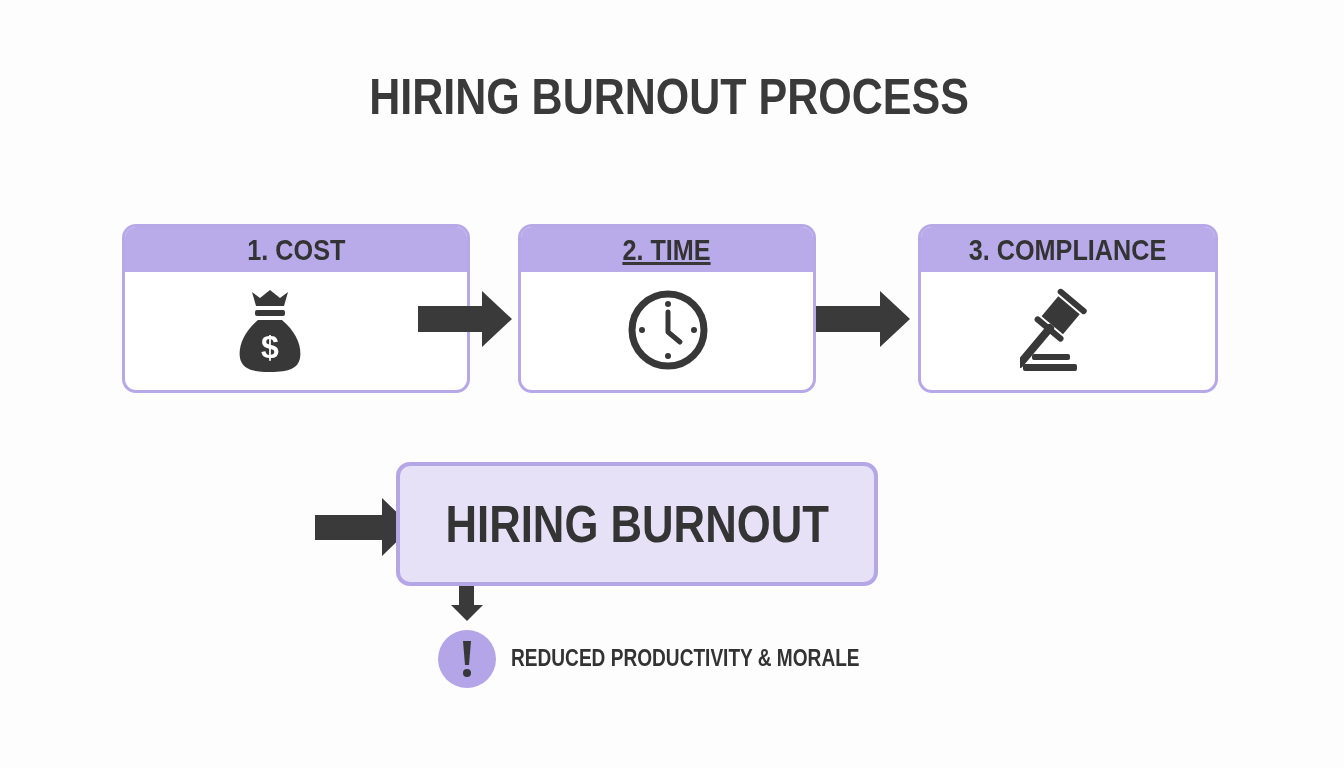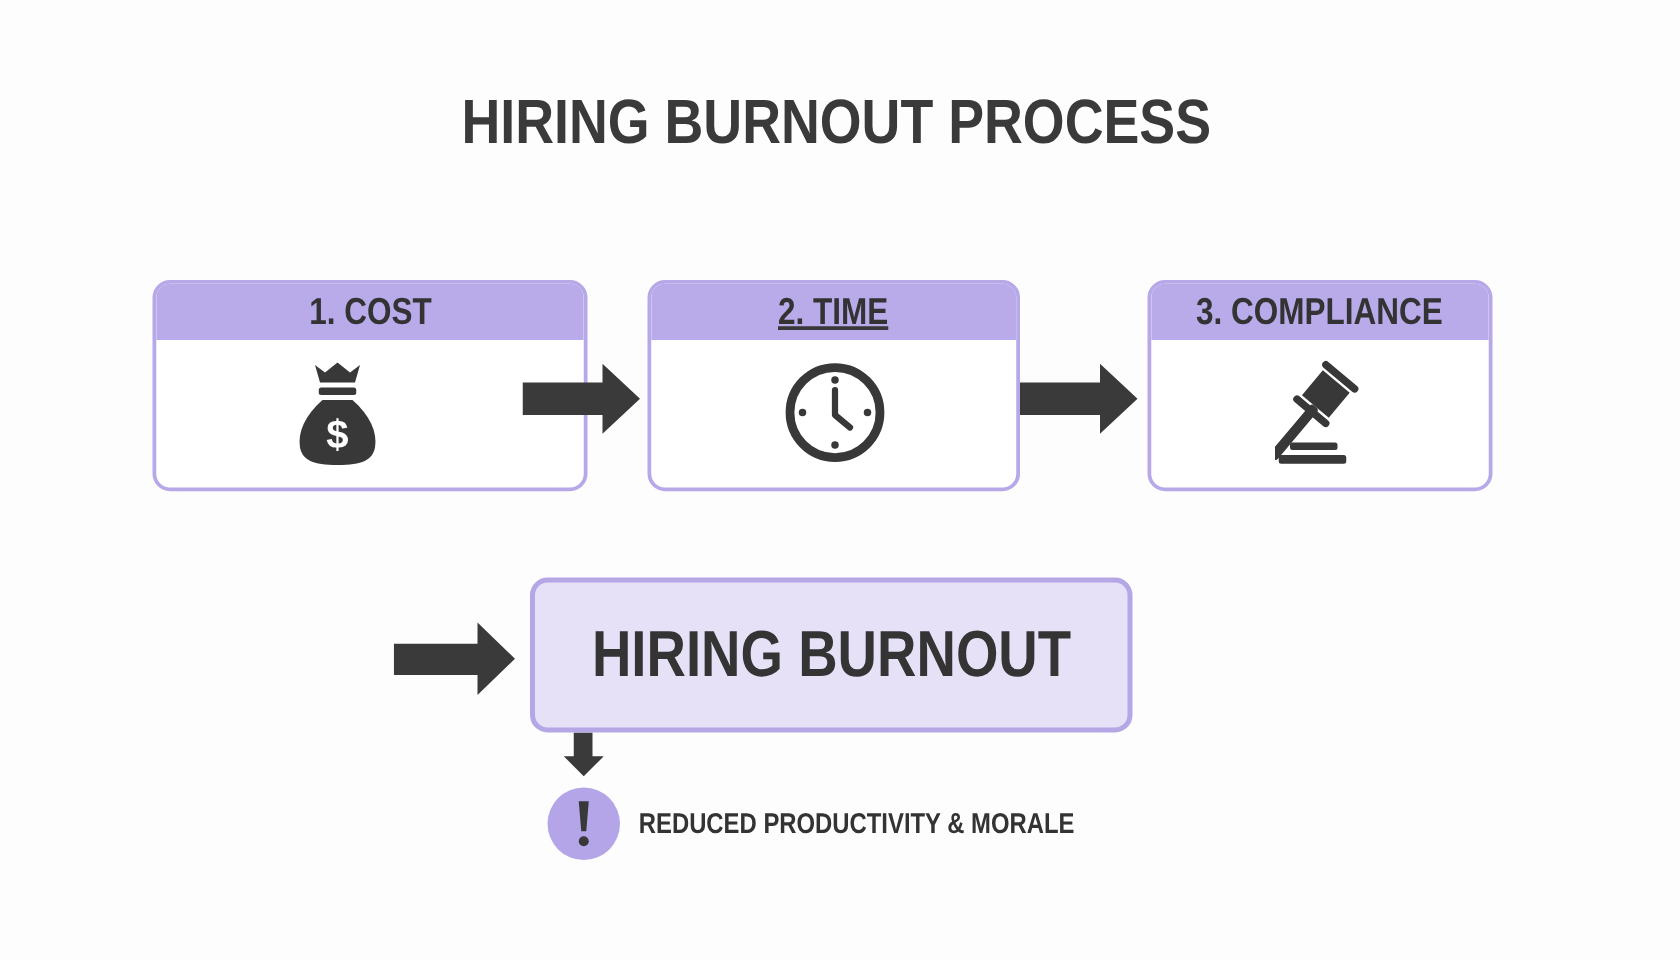--- a/index.html
+++ b/index.html
@@ -22,21 +22,21 @@
   .step-header {
     height:45px; background:#b9aaea; display:flex; align-items:center; justify-content:center;
   }
   .step-label {
     font-size:30px; font-weight:bold; color:#333333; display:inline-block;
     transform:scaleX(0.84);
   }
   .step-icon { position:absolute; }
   .arrow { position:absolute; }
   .burnout {
-    position:absolute; left:424px; top:462px; width:482px; height:124px;
+    position:absolute; left:396px; top:462px; width:482px; height:124px;
     box-sizing:border-box; border:4px solid #b5a6e6; border-radius:14px;
     background:#e7e1f8; display:flex; align-items:center; justify-content:center;
   }
   .burnout-label {
     font-size:52px; font-weight:bold; color:#343434; display:inline-block;
     transform:scaleX(0.84);
   }
   .alert-circle {
     position:absolute; left:438px; top:630px; width:58px; height:58px; border-radius:50%;
     background:#b4a5e8; display:flex; align-items:center; justify-content:center;
@@ -79,21 +79,21 @@
   <circle cx="42" cy="68" r="3" fill="#383838"></circle>
   <circle cx="16" cy="42" r="3" fill="#383838"></circle>
   <circle cx="68" cy="42" r="3" fill="#383838"></circle>
   <path d="M42 24 L42 44 L54 54" fill="none" stroke="#383838" stroke-width="5" stroke-linecap="round" stroke-linejoin="round"></path>
 </svg>
 
 <svg class="arrow" style="left:816px; top:290px;" width="96" height="58" viewBox="0 0 96 58">
   <path d="M0 16 L64 16 L64 1 L94 29 L64 57 L64 42 L0 42 Z" fill="#3a3a3a"></path>
 </svg>
 
-<div class="step" style="left:918px; width:276px;">
+<div class="step" style="left:918px; width:300px;">
   <div class="step-header">
     <span class="step-label">3. COMPLIANCE</span>
   </div>
 </div>
 <svg class="step-icon" style="left:1020px; top:288px;" width="100" height="86" viewBox="0 0 100 86">
   <g transform="rotate(40 40 28)">
     <rect x="26" y="14" width="28" height="26" fill="#383838"></rect>
     <rect x="22" y="6" width="36" height="6" rx="3" fill="#383838"></rect>
     <rect x="22" y="42" width="36" height="6" rx="3" fill="#383838"></rect>
     <rect x="36" y="40" width="8" height="54" rx="3" fill="#383838"></rect>

